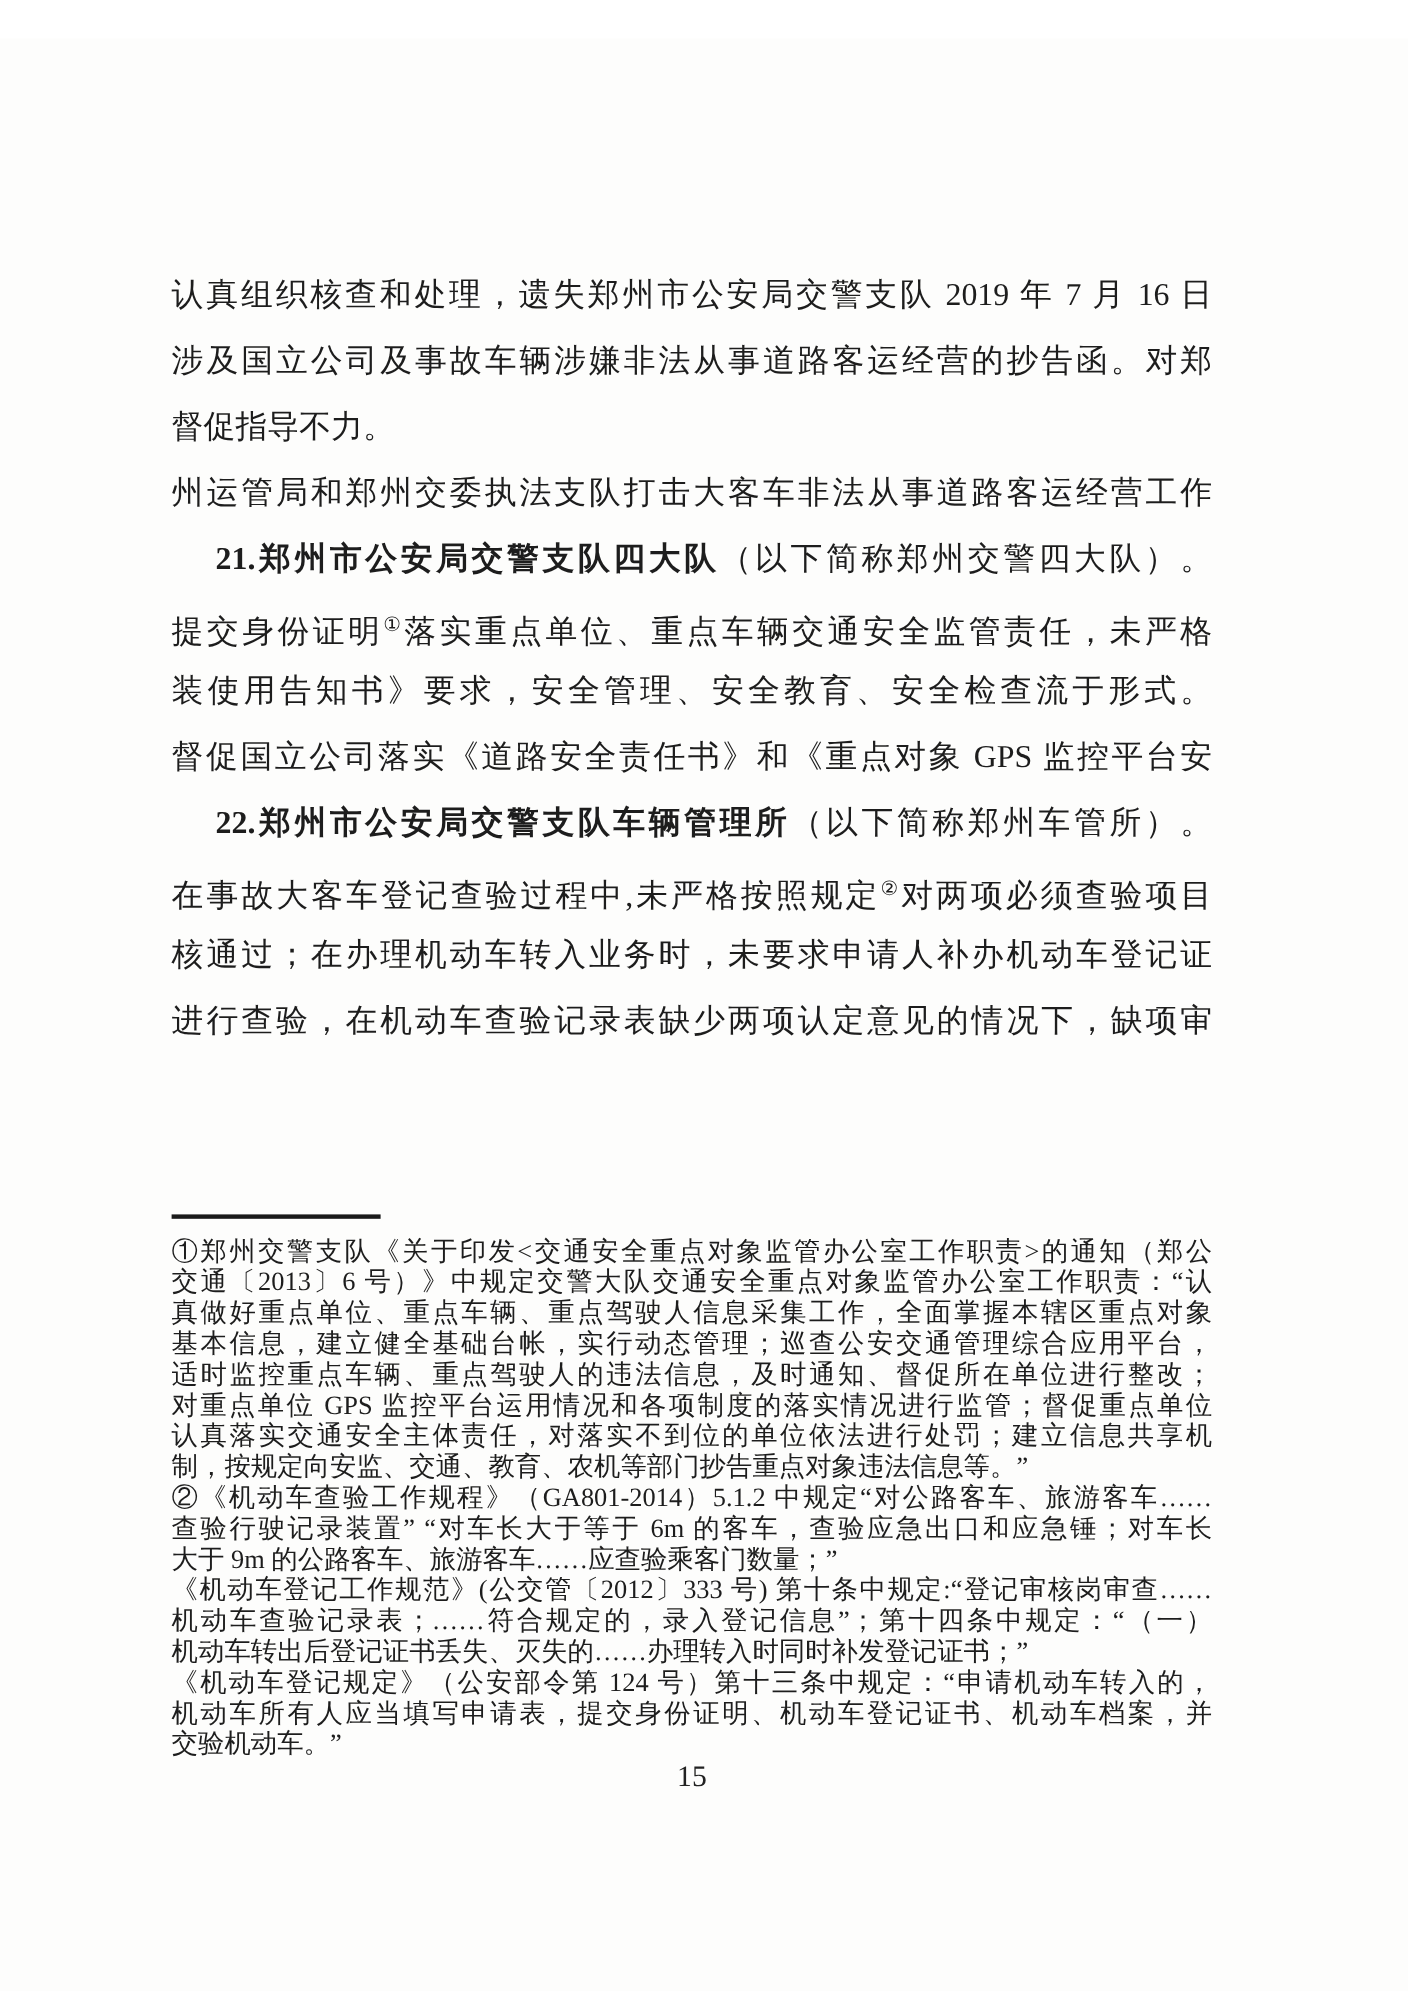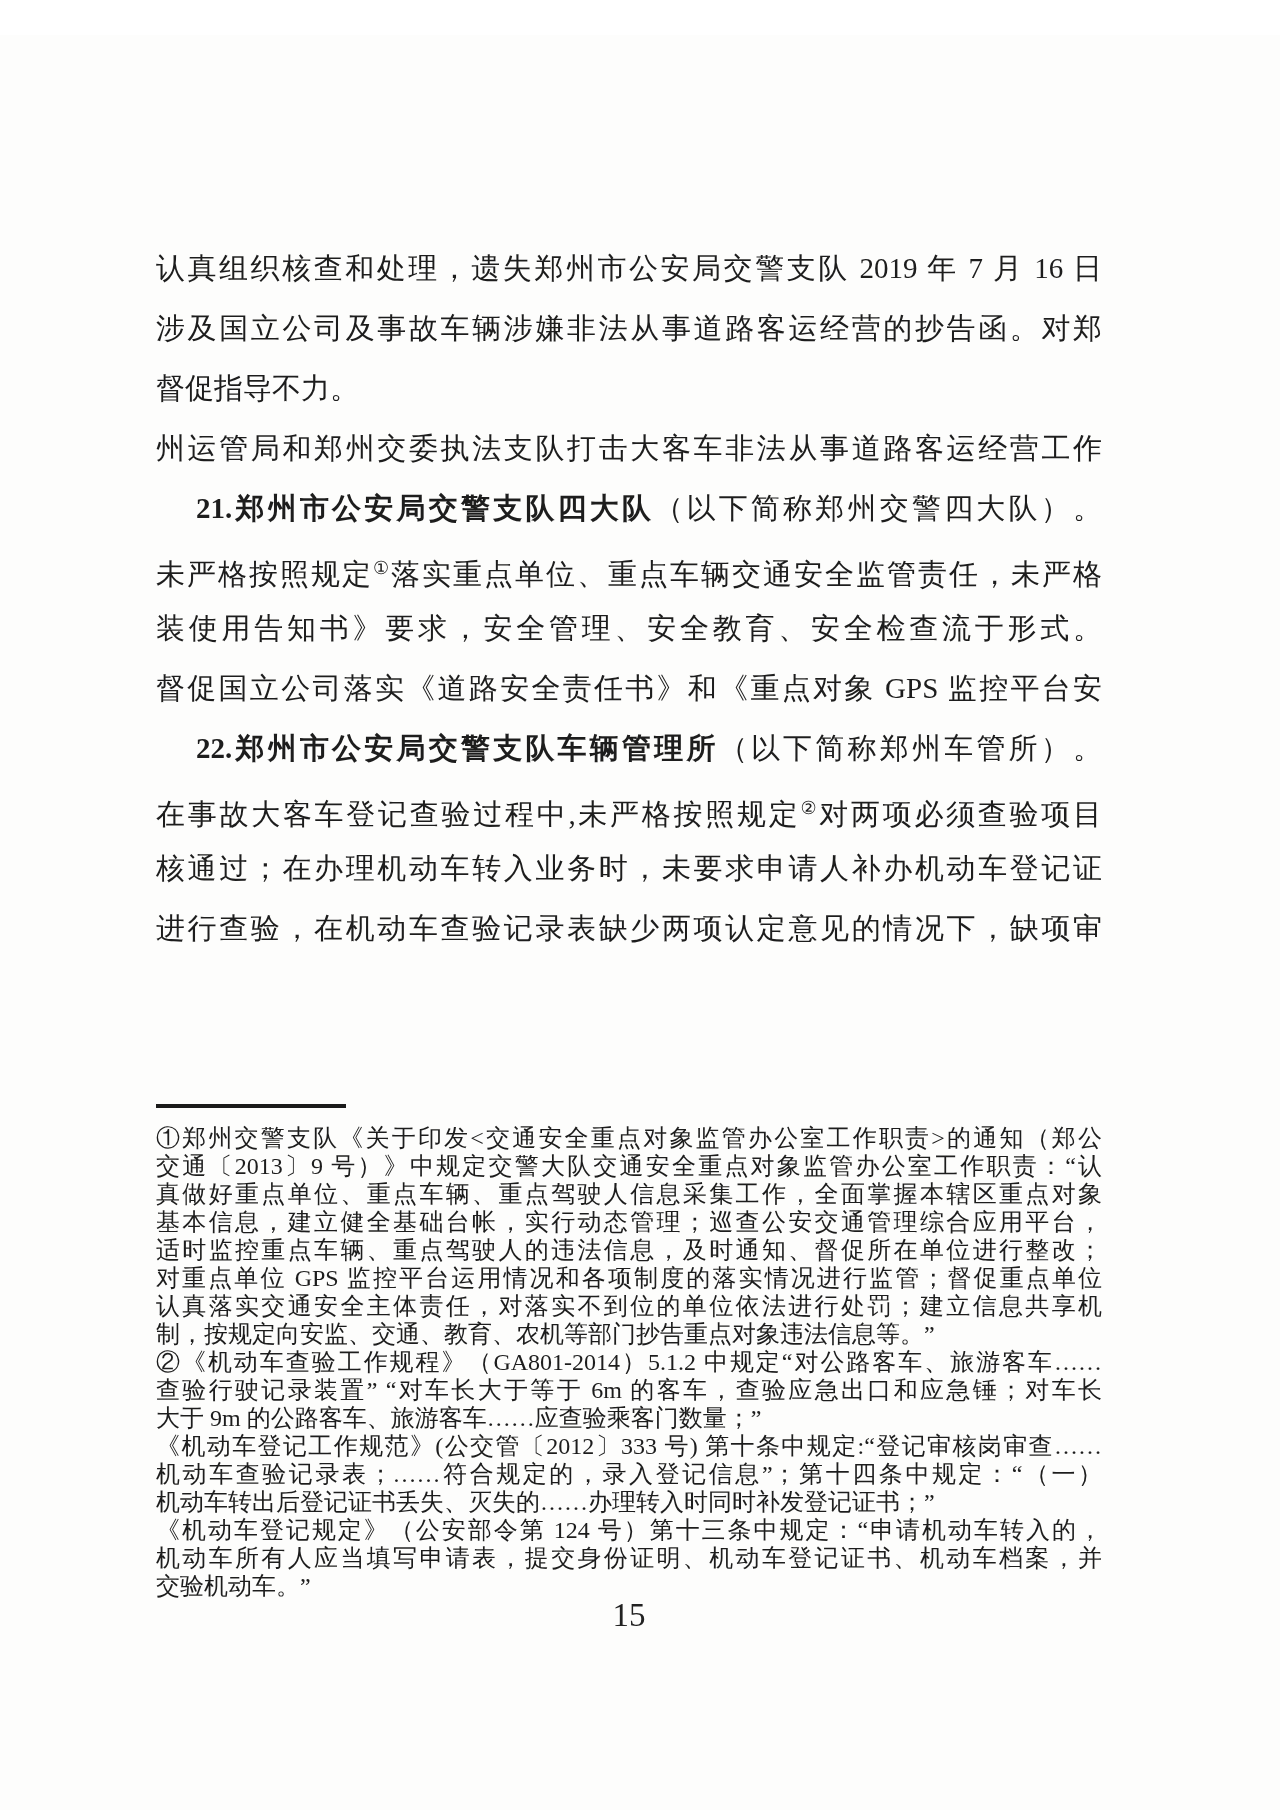--- a/index.html
+++ b/index.html
@@ -65,47 +65,47 @@
     width: 190px;
     height: 0;
     border-top: 4px solid #1a1a1a;
   }
   .page-num {
     position: absolute;
     left: 156px;
     top: 1564px;
     width: 946px;
     text-align: center;
-    font-size: 33px;
+    font-size: 27px;
     line-height: 32px;
     color: #222222;
   }
 </style>
 </head>
 <body>
 
 <div class="page">
   <div class="body-text" id="body-text">
       <div class="tline just"><span>认真组织核查和处理，遗失郑州市公安局交警支队 2019 年 7 月 16 日</span></div>
       <div class="tline just"><span>涉及国立公司及事故车辆涉嫌非法从事道路客运经营的抄告函。对郑</span></div>
       <div class="tline"><span>督促指导不力。</span></div>
       <div class="tline just"><span>州运管局和郑州交委执法支队打击大客车非法从事道路客运经营工作</span></div>
       <div class="tline just indent"><span class="bold">21.郑州市公安局交警支队四大队</span><span>（以下简称郑州交警四大队）。</span></div>
-      <div class="tline just"><span>未严格按照规定</span><span class="sup">①</span><span>落实重点单位、重点车辆交通安全监管责任，未严格</span></div>
+      <div class="tline just"><span>提交身份证明</span><span class="sup">①</span><span>落实重点单位、重点车辆交通安全监管责任，未严格</span></div>
       <div class="tline just"><span>装使用告知书》要求，安全管理、安全教育、安全检查流于形式。</span></div>
       <div class="tline just"><span>督促国立公司落实《道路安全责任书》和《重点对象 GPS 监控平台安</span></div>
       <div class="tline just indent"><span class="bold">22.郑州市公安局交警支队车辆管理所</span><span>（以下简称郑州车管所）。</span></div>
       <div class="tline just"><span>在事故大客车登记查验过程中,未严格按照规定</span><span class="sup">②</span><span>对两项必须查验项目</span></div>
       <div class="tline just"><span>核通过；在办理机动车转入业务时，未要求申请人补办机动车登记证</span></div>
       <div class="tline just"><span>进行查验，在机动车查验记录表缺少两项认定意见的情况下，缺项审</span></div>
     </div>
   <div class="fn-sep"></div>
   <div class="footnotes" id="footnotes">
       <div class="tline just"><span>①郑州交警支队《关于印发&lt;交通安全重点对象监管办公室工作职责&gt;的通知（郑公</span></div>
-      <div class="tline just"><span>交通〔2013〕9 号）》中规定交警大队交通安全重点对象监管办公室工作职责：“认</span></div>
+      <div class="tline just"><span>交通〔2013〕6 号）》中规定交警大队交通安全重点对象监管办公室工作职责：“认</span></div>
       <div class="tline just"><span>真做好重点单位、重点车辆、重点驾驶人信息采集工作，全面掌握本辖区重点对象</span></div>
       <div class="tline just"><span>基本信息，建立健全基础台帐，实行动态管理；巡查公安交通管理综合应用平台，</span></div>
       <div class="tline just"><span>适时监控重点车辆、重点驾驶人的违法信息，及时通知、督促所在单位进行整改；</span></div>
       <div class="tline just"><span>对重点单位 GPS 监控平台运用情况和各项制度的落实情况进行监管；督促重点单位</span></div>
       <div class="tline just"><span>认真落实交通安全主体责任，对落实不到位的单位依法进行处罚；建立信息共享机</span></div>
       <div class="tline"><span>制，按规定向安监、交通、教育、农机等部门抄告重点对象违法信息等。”</span></div>
       <div class="tline just"><span>②《机动车查验工作规程》（GA801-2014）5.1.2 中规定“对公路客车、旅游客车……</span></div>
       <div class="tline just"><span>查验行驶记录装置” “对车长大于等于 6m 的客车，查验应急出口和应急锤；对车长</span></div>
       <div class="tline"><span>大于 9m 的公路客车、旅游客车……应查验乘客门数量；”</span></div>
       <div class="tline just"><span>《机动车登记工作规范》(公交管〔2012〕333 号) 第十条中规定:“登记审核岗审查……</span></div>

